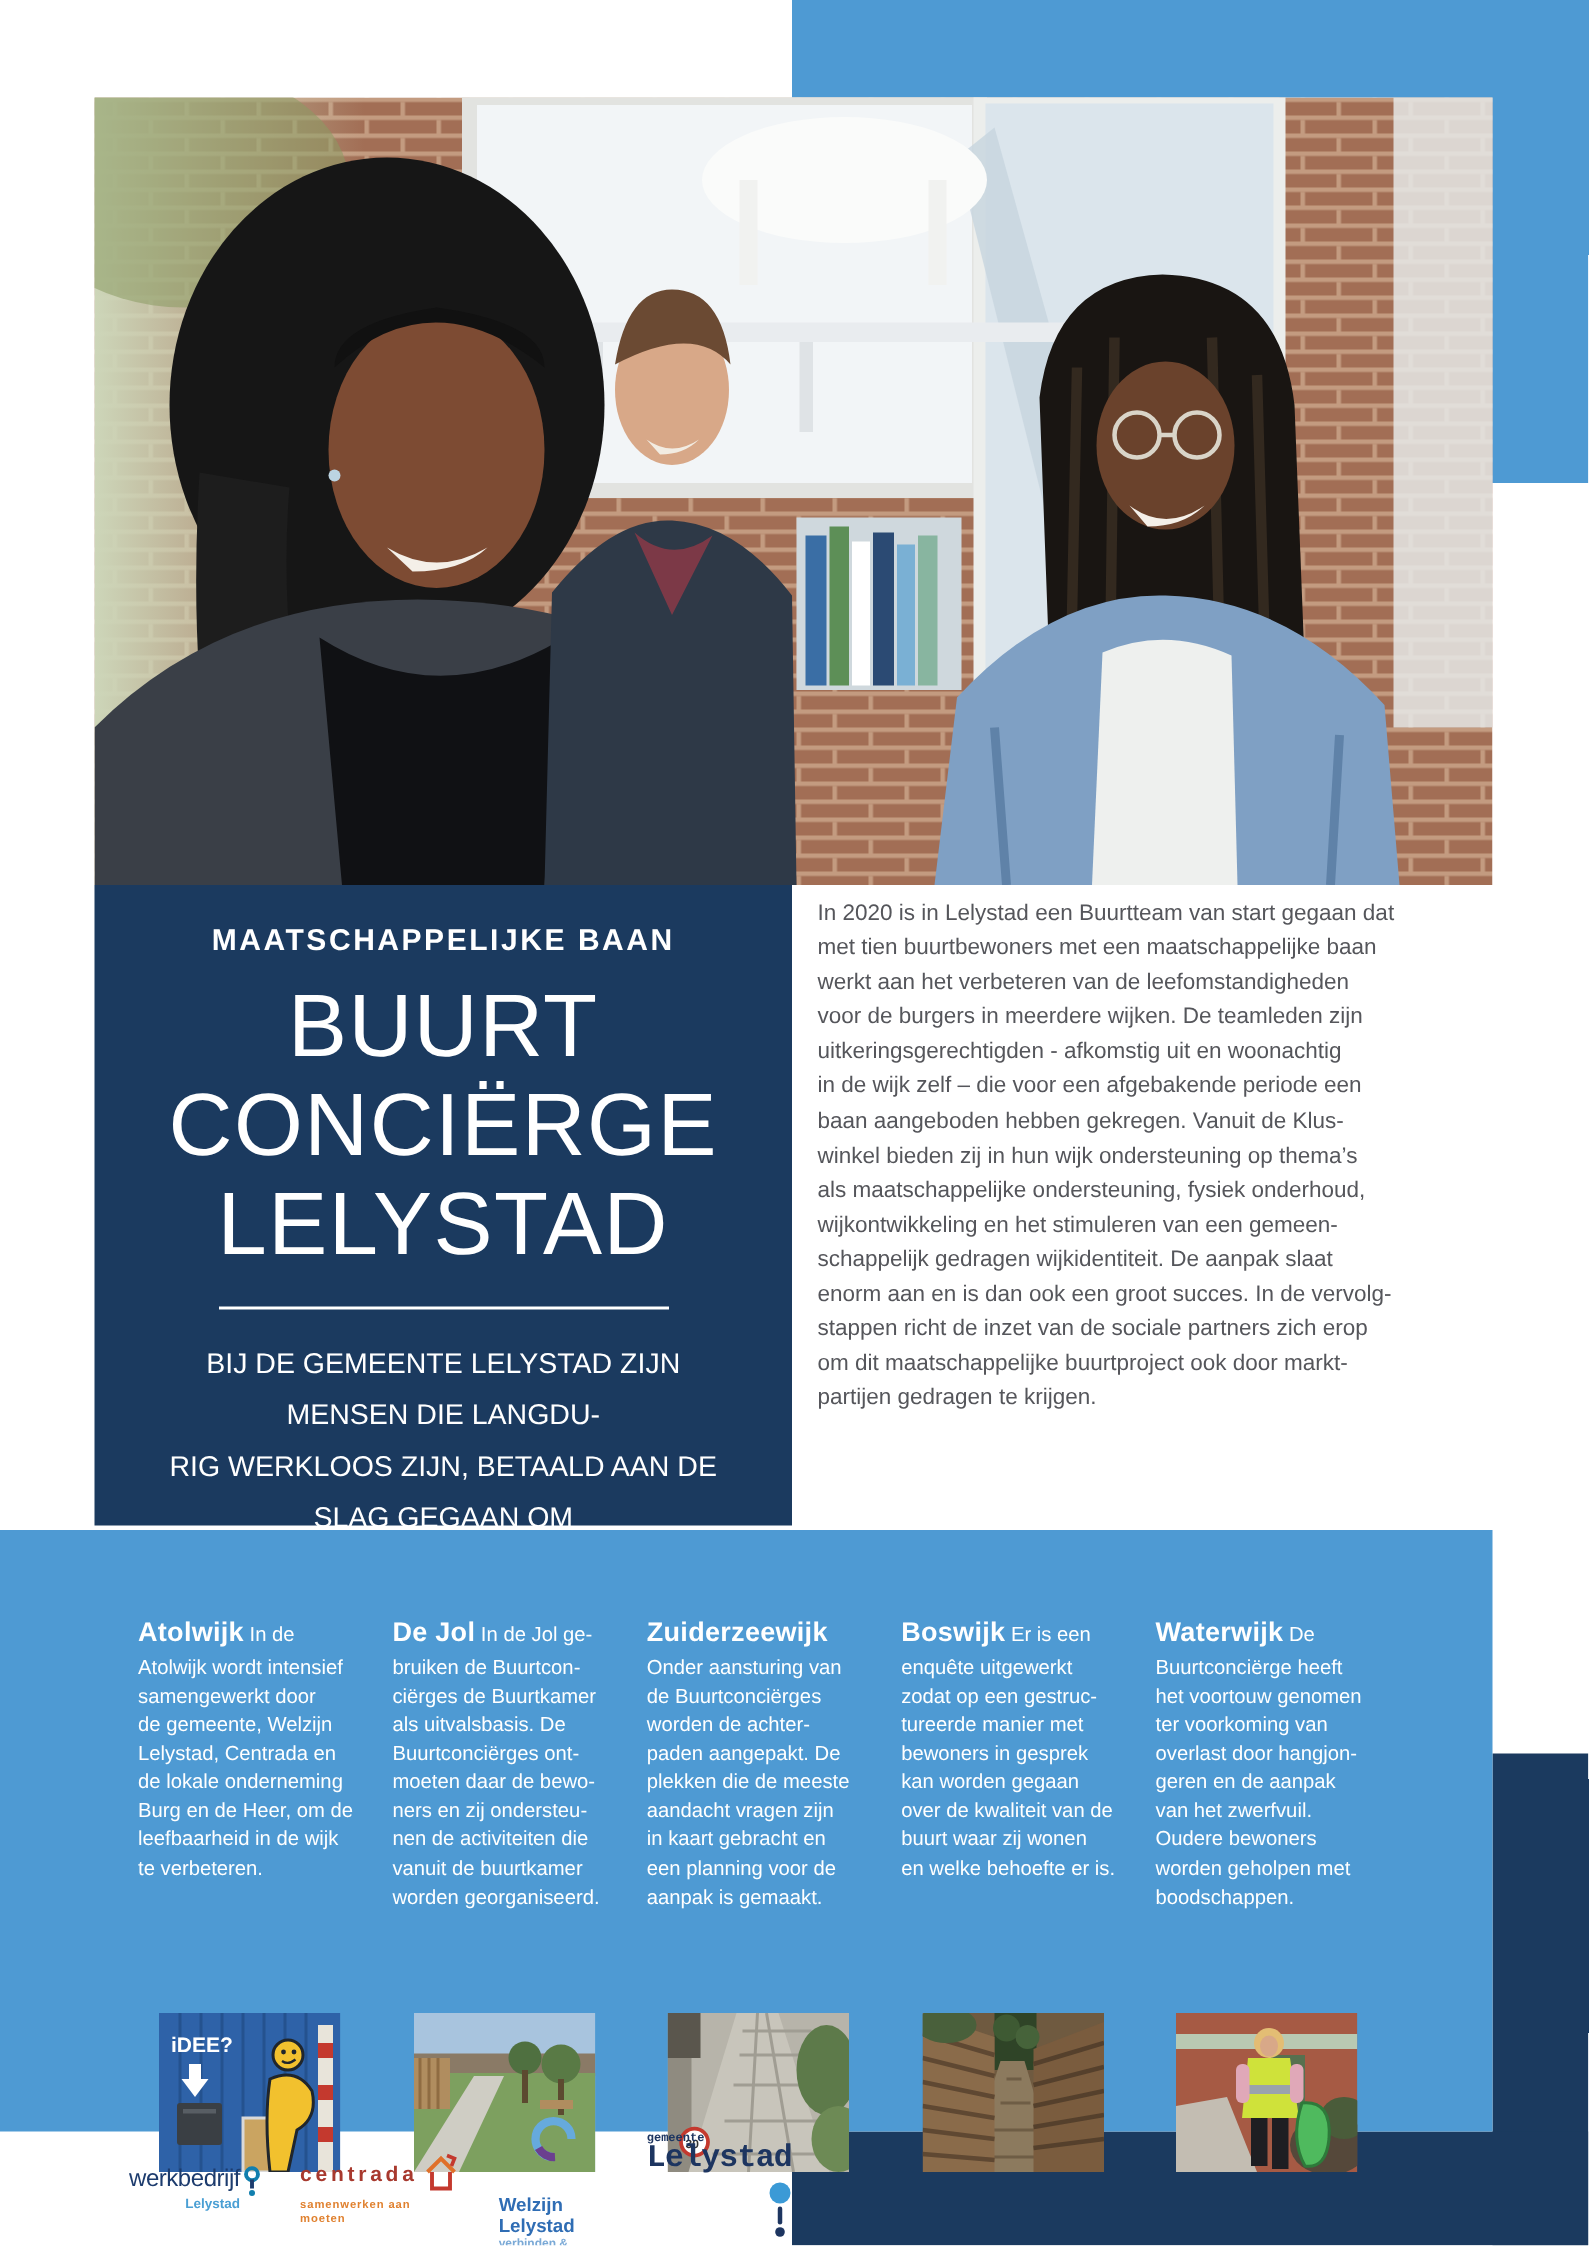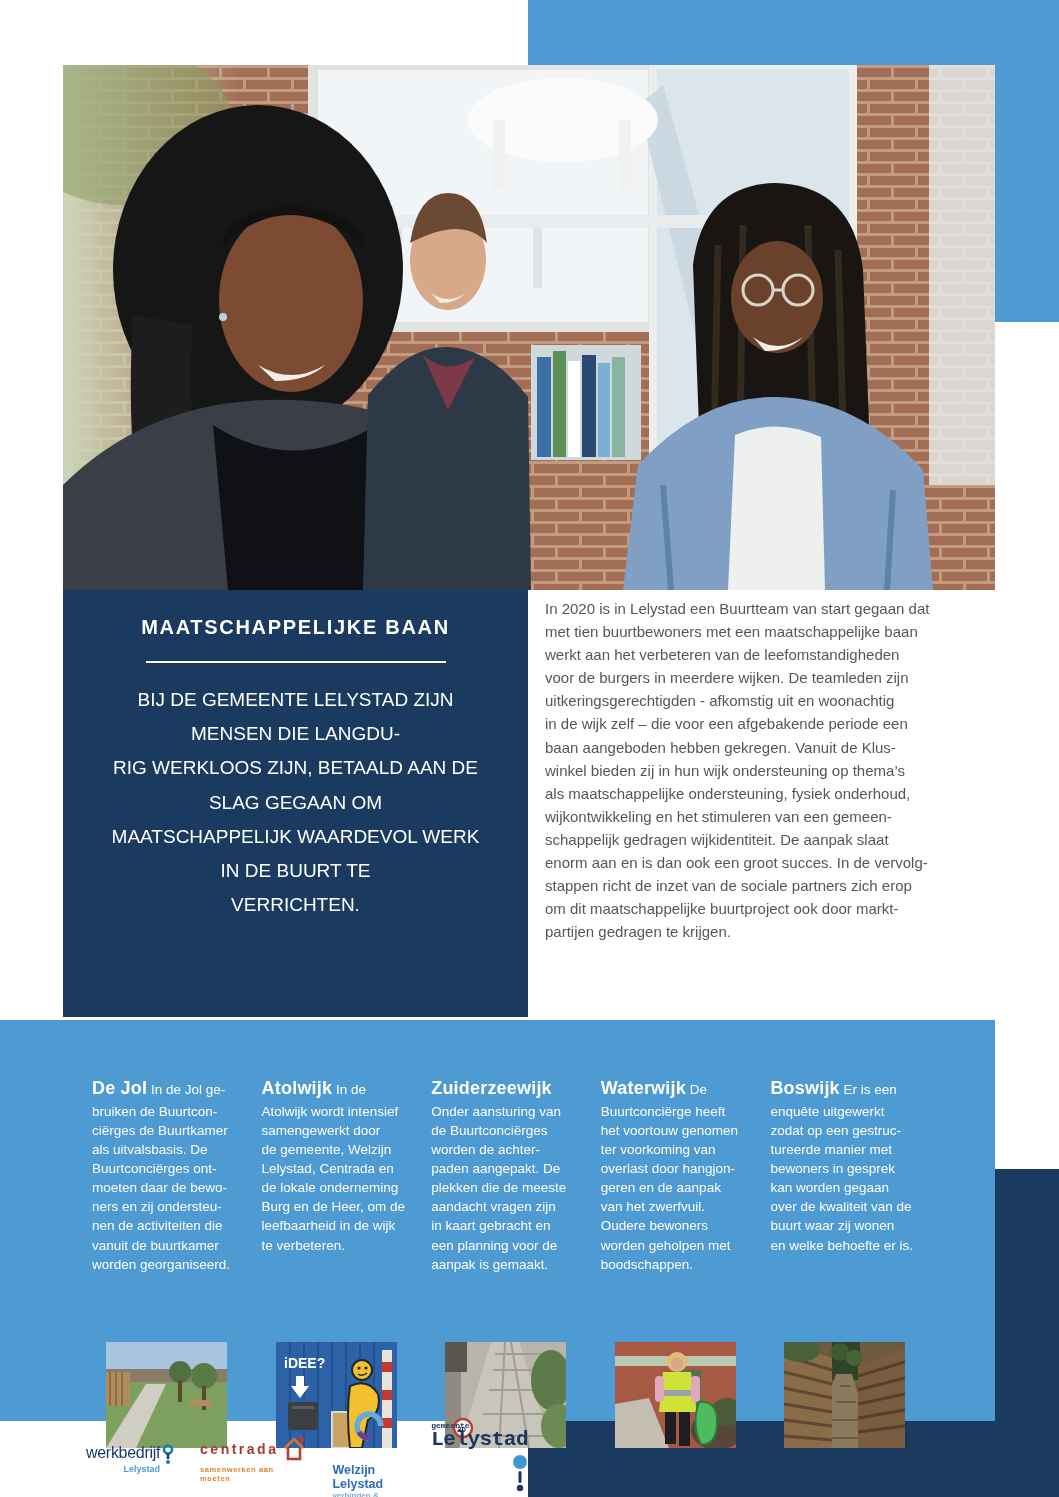--- a/index.html
+++ b/index.html
@@ -133,20 +133,23 @@
       <path d="M710 225 L720 225" stroke="#d9d4c8" stroke-width="3"></path>
       <path d="M690 272 Q714 290 740 272 Q726 286 702 286 Z" fill="#f4efe8"></path>
       <path d="M560 525 L575 400 Q640 330 714 332 Q795 334 860 405 L870 525 Z" fill="#7fa0c4"></path>
       <path d="M665 525 L672 370 Q714 352 758 372 L762 525 Z" fill="#eef0ee"></path>
       <path d="M600 420 L608 525 M830 425 L824 525" stroke="#5f82a8" stroke-width="6" fill="none"></path>
     </svg>
   </div>
 
   <section class="navy-panel">
     <div class="kicker">MAATSCHAPPELIJKE BAAN</div>
+    <h1 class="title">BUURT
+CONCIËRGE
+LELYSTAD</h1>
     <div class="rule"></div>
     <p class="standfirst">BIJ DE GEMEENTE LELYSTAD ZIJN MENSEN DIE LANGDU-
 RIG WERKLOOS ZIJN, BETAALD AAN DE SLAG GEGAAN OM
 MAATSCHAPPELIJK WAARDEVOL WERK IN DE BUURT TE
 VERRICHTEN.</p>
   </section>
 
   <p class="intro">In 2020 is in Lelystad een Buurtteam van start gegaan dat
 met tien buurtbewoners met een maatschappelijke baan
 werkt aan het verbeteren van de leefomstandigheden
@@ -157,49 +160,20 @@
 winkel bieden zij in hun wijk ondersteuning op thema’s
 als maatschappelijke ondersteuning, fysiek onderhoud,
 wijkontwikkeling en het stimuleren van een gemeen-
 schappelijk gedragen wijkidentiteit. De aanpak slaat
 enorm aan en is dan ook een groot succes. In de vervolg-
 stappen richt de inzet van de sociale partners zich erop
 om dit maatschappelijke buurtproject  ook door markt-
 partijen gedragen te krijgen.</p>
 
   <section class="districts">
-
-    <div class="col">
-      <p><strong>De Jol</strong>
-         <span class="dtext">In de Jol ge-
-bruiken de Buurtcon-
-ciërges de Buurtkamer
-als uitvalsbasis. De
-Buurtconciërges ont-
-moeten daar de bewo-
-ners en zij ondersteu-
-nen de activiteiten die
-vanuit de buurtkamer
-worden georganiseerd.</span></p>
-      <div class="thumb">
-        <svg viewBox="0 0 121 106" preserveAspectRatio="none">
-          <rect width="121" height="106" fill="#a8c4de"></rect>
-          <rect y="27" width="121" height="15" fill="#8a7a66"></rect>
-          <rect y="40" width="121" height="66" fill="#7da05f"></rect>
-          <path d="M0 106 L40 42 L60 42 L30 106 Z" fill="#cfcdc4"></path>
-          <rect x="0" y="30" width="24" height="34" fill="#b08d5f"></rect>
-          <path d="M4 30 V64 M10 30 V64 M16 30 V64" stroke="#8f6c42" stroke-width="2"></path>
-          <circle cx="74" cy="30" r="11" fill="#4f7040"></circle>
-            <rect x="72" y="38" width="4" height="22" fill="#5c4a30"></rect>
-          <circle cx="98" cy="34" r="13" fill="#597a45"></circle>
-            <rect x="96" y="44" width="4" height="24" fill="#5c4a30"></rect>
-          <rect x="84" y="58" width="22" height="6" fill="#b08d5f"></rect>
-        </svg>
-      </div>
-    </div>
 
     <div class="col">
       <p><strong>Atolwijk</strong>
          <span class="dtext">In de
 Atolwijk wordt intensief
 samengewerkt door
 de gemeente, Welzijn
 Lelystad, Centrada en
 de lokale onderneming
 Burg en de Heer, om de
@@ -221,20 +195,49 @@
           <path d="M82 32 Q86 35 91 31" stroke="#20262c" stroke-width="1.5" fill="none"></path>
           <rect x="106" y="8" width="10" height="98" fill="#e8e4da"></rect>
           <rect x="106" y="20" width="10" height="10" fill="#c4392e"></rect>
           <rect x="106" y="48" width="10" height="10" fill="#c4392e"></rect>
           <rect x="106" y="76" width="10" height="10" fill="#c4392e"></rect>
         </svg>
       </div>
     </div>
 
     <div class="col">
+      <p><strong>De Jol</strong>
+         <span class="dtext">In de Jol ge-
+bruiken de Buurtcon-
+ciërges de Buurtkamer
+als uitvalsbasis. De
+Buurtconciërges ont-
+moeten daar de bewo-
+ners en zij ondersteu-
+nen de activiteiten die
+vanuit de buurtkamer
+worden georganiseerd.</span></p>
+      <div class="thumb">
+        <svg viewBox="0 0 121 106" preserveAspectRatio="none">
+          <rect width="121" height="106" fill="#a8c4de"></rect>
+          <rect y="27" width="121" height="15" fill="#8a7a66"></rect>
+          <rect y="40" width="121" height="66" fill="#7da05f"></rect>
+          <path d="M0 106 L40 42 L60 42 L30 106 Z" fill="#cfcdc4"></path>
+          <rect x="0" y="30" width="24" height="34" fill="#b08d5f"></rect>
+          <path d="M4 30 V64 M10 30 V64 M16 30 V64" stroke="#8f6c42" stroke-width="2"></path>
+          <circle cx="74" cy="30" r="11" fill="#4f7040"></circle>
+            <rect x="72" y="38" width="4" height="22" fill="#5c4a30"></rect>
+          <circle cx="98" cy="34" r="13" fill="#597a45"></circle>
+            <rect x="96" y="44" width="4" height="24" fill="#5c4a30"></rect>
+          <rect x="84" y="58" width="22" height="6" fill="#b08d5f"></rect>
+        </svg>
+      </div>
+    </div>
+
+    <div class="col">
       <p><strong>Zuiderzeewijk</strong>
          <span class="dtext">Onder aansturing van
 de Buurtconciërges
 worden  de achter-
 paden aangepakt. De
 plekken die de meeste
 aandacht vragen zijn
 in kaart gebracht en
 een planning voor de
 aanpak is gemaakt.</span></p>
@@ -243,20 +246,48 @@
           <rect width="121" height="106" fill="#b7b4aa"></rect>
           <rect x="0" y="0" width="16" height="106" fill="#8f8b80"></rect>
           <rect x="0" y="0" width="22" height="30" fill="#5a564d"></rect>
           <path d="M46 0 L74 0 L108 106 L14 106 Z" fill="#c8c5bb"></path>
           <path d="M50 12 L96 12 M48 28 L100 28 M44 48 L104 48 M38 72 L108 72 M30 94 L112 94" stroke="#a09d93" stroke-width="2"></path>
           <path d="M60 0 L54 106 M66 0 L84 106" stroke="#a09d93" stroke-width="2"></path>
           <ellipse cx="106" cy="38" rx="20" ry="30" fill="#5d7a4a"></ellipse>
           <ellipse cx="114" cy="84" rx="18" ry="22" fill="#6d8a55"></ellipse>
           <circle cx="18" cy="86" r="9" fill="#ffffff" stroke="#c4392e" stroke-width="2.5"></circle>
           <text x="12" y="90" font-family="Liberation Sans, sans-serif" font-size="8" font-weight="bold" fill="#333333">30</text>
+        </svg>
+      </div>
+    </div>
+
+    <div class="col">
+      <p><strong>Boswijk</strong>
+         <span class="dtext">Er is een
+enquête uitgewerkt
+zodat op een gestruc-
+tureerde manier met
+bewoners in gesprek
+kan worden gegaan
+over de kwaliteit van de
+buurt waar zij wonen
+en welke behoefte er is.</span></p>
+      <div class="thumb">
+        <svg viewBox="0 0 121 106" preserveAspectRatio="none">
+          <rect width="121" height="106" fill="#6f5a40"></rect>
+          <rect x="48" y="0" width="28" height="38" fill="#2f4427"></rect>
+          <circle cx="56" cy="10" r="9" fill="#3e5a33"></circle>
+            <circle cx="70" cy="16" r="8" fill="#46633a"></circle>
+          <path d="M52 32 L68 32 L90 106 L28 106 Z" fill="#8c7a5e"></path>
+          <path d="M56 44 L66 44 M52 60 L72 60 M46 78 L80 78 M40 96 L86 96" stroke="#6e5d45" stroke-width="2"></path>
+          <path d="M0 0 L48 16 L48 106 L0 106 Z" fill="#8a6b4a"></path>
+          <path d="M0 14 L48 28 M0 30 L48 42 M0 46 L48 56 M0 62 L48 70 M0 78 L48 84 M0 94 L48 98" stroke="#5f4832" stroke-width="3"></path>
+          <path d="M121 6 L74 24 L74 106 L121 106 Z" fill="#7a5c3e"></path>
+          <path d="M121 20 L74 34 M121 36 L74 48 M121 52 L74 62 M121 68 L74 76 M121 84 L74 90" stroke="#55402c" stroke-width="3"></path>
+          <ellipse cx="16" cy="8" rx="20" ry="12" fill="#49603b"></ellipse>
         </svg>
       </div>
     </div>
 
     <div class="col">
       <p><strong>Waterwijk</strong>
          <span class="dtext">De
 Buurtconciërge heeft
 het voortouw genomen
 ter voorkoming  van
@@ -280,48 +311,20 @@
           <rect x="45" y="48" width="38" height="6" fill="#9aa3ab"></rect>
           <rect x="40" y="34" width="9" height="26" rx="4" fill="#e0a8b8"></rect>
           <rect x="76" y="34" width="9" height="26" rx="4" fill="#e0a8b8"></rect>
           <rect x="50" y="70" width="11" height="32" fill="#1e1e22"></rect>
           <rect x="64" y="70" width="11" height="34" fill="#1e1e22"></rect>
           <path d="M84 60 Q104 58 102 84 Q100 104 86 102 Q76 84 84 60 Z" fill="#4fba5e" stroke="#2e7a3a" stroke-width="2"></path>
         </svg>
       </div>
     </div>
 
-    <div class="col">
-      <p><strong>Boswijk</strong>
-         <span class="dtext">Er is een
-enquête uitgewerkt
-zodat op een gestruc-
-tureerde manier met
-bewoners in gesprek
-kan worden gegaan
-over de kwaliteit van de
-buurt waar zij wonen
-en welke behoefte er is.</span></p>
-      <div class="thumb">
-        <svg viewBox="0 0 121 106" preserveAspectRatio="none">
-          <rect width="121" height="106" fill="#6f5a40"></rect>
-          <rect x="48" y="0" width="28" height="38" fill="#2f4427"></rect>
-          <circle cx="56" cy="10" r="9" fill="#3e5a33"></circle>
-            <circle cx="70" cy="16" r="8" fill="#46633a"></circle>
-          <path d="M52 32 L68 32 L90 106 L28 106 Z" fill="#8c7a5e"></path>
-          <path d="M56 44 L66 44 M52 60 L72 60 M46 78 L80 78 M40 96 L86 96" stroke="#6e5d45" stroke-width="2"></path>
-          <path d="M0 0 L48 16 L48 106 L0 106 Z" fill="#8a6b4a"></path>
-          <path d="M0 14 L48 28 M0 30 L48 42 M0 46 L48 56 M0 62 L48 70 M0 78 L48 84 M0 94 L48 98" stroke="#5f4832" stroke-width="3"></path>
-          <path d="M121 6 L74 24 L74 106 L121 106 Z" fill="#7a5c3e"></path>
-          <path d="M121 20 L74 34 M121 36 L74 48 M121 52 L74 62 M121 68 L74 76 M121 84 L74 90" stroke="#55402c" stroke-width="3"></path>
-          <ellipse cx="16" cy="8" rx="20" ry="12" fill="#49603b"></ellipse>
-        </svg>
-      </div>
-    </div>
-
   </section>
 
   <div class="logos">
 
     <div class="logo">
       <div class="wb-row">
         <span class="wb-name">werkbedrijf</span>
         <svg width="12" height="21" viewBox="0 0 12 21">
           <circle cx="6" cy="5.5" r="4" fill="none" stroke="#117fae" stroke-width="2.6"></circle>
           <rect x="4.7" y="9" width="2.6" height="6" fill="#1d3c6e"></rect>

